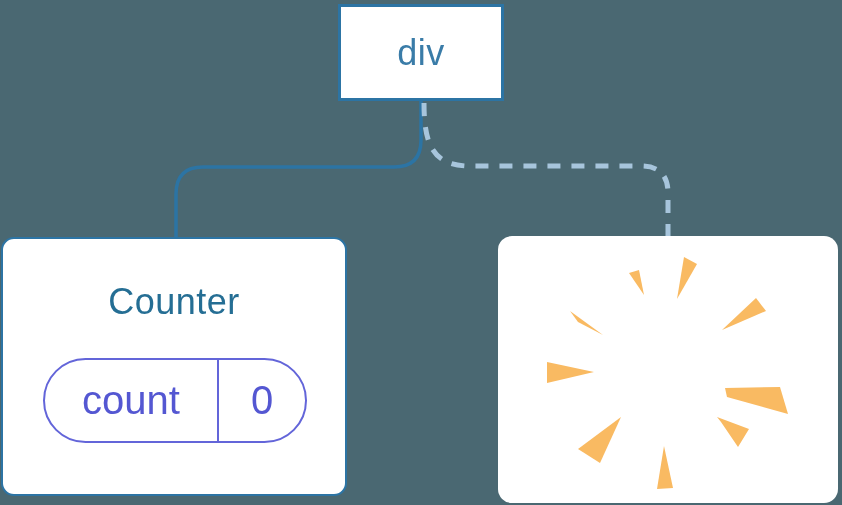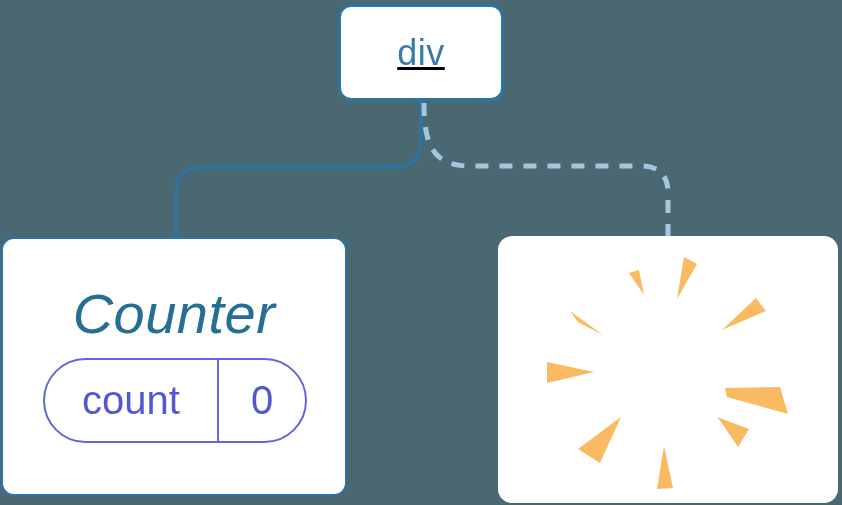--- a/index.html
+++ b/index.html
@@ -24,34 +24,34 @@
     fill:none; stroke:#A7C5DC; stroke-width:5px;
     stroke-dasharray:13 11;
   }
   .node {
     position:absolute;
     background:#ffffff;
     box-sizing:border-box;
   }
   .node-root {
     left:338px; top:4px; width:166px; height:97px;
-    border:3px solid #2C74A4; border-radius:13px;
-    display:flex; align-items:center; justify-content:center;text-decoration:underline;
+    border:3px solid #2C74A4; border-radius:0;
+    display:flex; align-items:center; justify-content:center;
   }
   .root-label {
     color:#3A7CA8; font-size:36px; font-weight:500; letter-spacing:0.5px;
   }
   .node-counter {
     left:1px; top:237px; width:346px; height:259px;
     border:2px solid #2C74A4; border-radius:13px;
   }
   .counter-title {
     position:absolute; left:0; top:42px; width:100%;
     text-align:center;
-    color:#256E94; font-size:56px; font-weight:500; letter-spacing:0.5px;font-style:italic;
+    color:#256E94; font-size:36px; font-weight:500; letter-spacing:0.5px;
   }
   .state-pill {
     position:absolute; left:40px; top:119px;
     width:264px; height:85px;
     border:2px solid #6365D9; border-radius:50px;
     box-sizing:border-box;
     display:flex; align-items:stretch;
   }
   .pill-left {
     width:172px;

